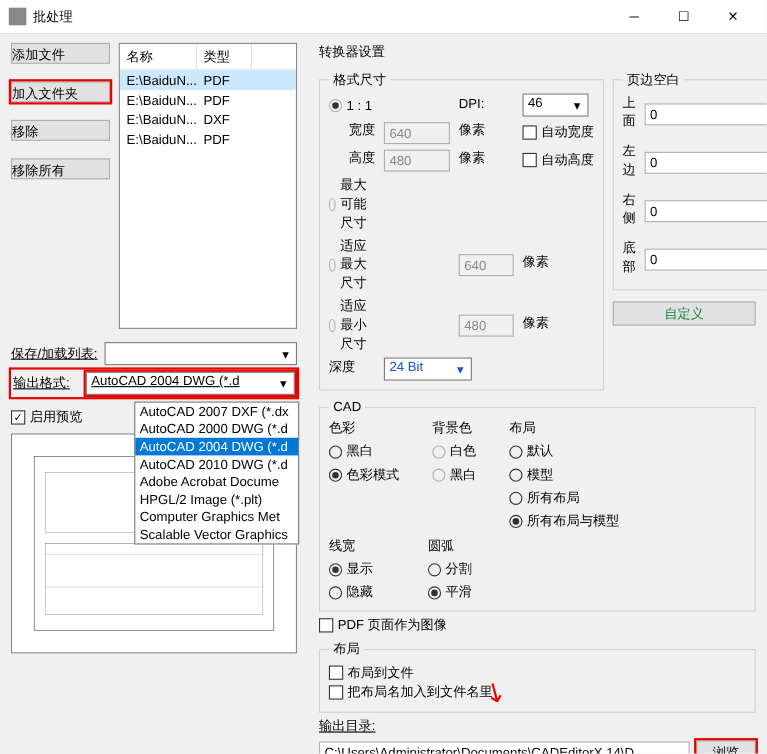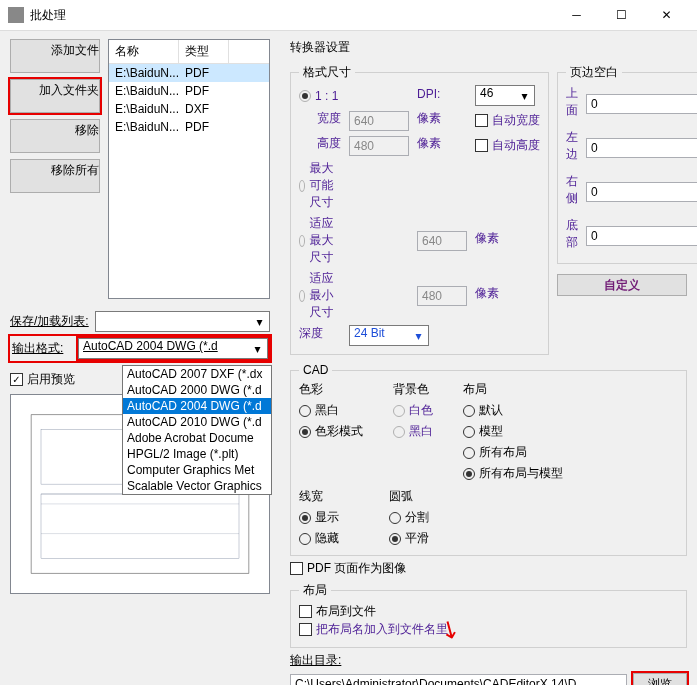--- a/index.html
+++ b/index.html
@@ -5,21 +5,21 @@
 * { box-sizing: border-box; font-family: "Microsoft YaHei", "SimSun", sans-serif; font-size: 12px; }
 body { margin: 0; background: #f0f0f0; width: 697px; height: 685px; overflow: hidden; }
 .titlebar { height: 30px; background: #fff; display: flex; align-items: center; padding: 15px 8px; border-bottom: 1px solid #ddd; }
 .titlebar .icon { width: 16px; height: 16px; background: #888; margin-right: 6px; }
 .titlebar .title { flex: 1; }
 .titlebar .winbtn { width: 45px; height: 30px; display: flex; align-items: center; justify-content: center; }
 .content { display: flex; height: 655px; }
 .left { width: 280px; padding: 8px 10px; }
 .right { flex: 1; padding: 8px 10px; position: relative; }
 .lbl { display: block; margin-bottom: 4px; }
-.btn { display: block; width: 90px; height: 34px; background: #e1e1e1; border: 1px solid #adadad; text-align: right; line-height: 20px; margin-bottom: 6px; cursor: pointer; }
+.btn { display: block; width: 90px; height: 19px; background: #e1e1e1; border: 1px solid #adadad; text-align: left; line-height: 20px; margin-bottom: 16px; cursor: pointer; }
 .btn.highlight { outline: 2px solid #e70000; outline-offset: 0; }
 .leftcols { display: flex; gap: 8px; }
 .filelist { flex: 1; border: 1px solid #828790; background: #fff; height: 260px; }
 .filelist-head { display: flex; background: #fff; border-bottom: 1px solid #e0e0e0; }
 .filelist-head div { padding: 3px 6px; border-right: 1px solid #e0e0e0; }
 .filelist-row { display: flex; }
 .filelist-row div { padding: 2px 6px; white-space: nowrap; overflow: hidden; }
 .filelist-row.sel { background: #cce8ff; }
 .col-name { width: 70px; }
 .col-type { width: 50px; }
@@ -32,30 +32,30 @@
 .dropdown .sel { background: #0078d7; color: #fff; }
 .checkbox { display: inline-flex; align-items: center; gap: 4px; }
 .checkbox .box { width: 13px; height: 13px; border: 1px solid #333; background: #fff; display: flex; align-items: center; justify-content: center; font-size: 10px; }
 .preview { border: 1px solid #828790; background: #fff; height: 200px; margin-top: 6px; position: relative; overflow: hidden; }
 .preview svg { width: 100%; height: 100%; }
 fieldset { border: 1px solid #d0d0d0; margin: 4px 0; padding: 4px 8px 8px; }
 fieldset legend { padding: 0 4px; }
 .radio { display: inline-flex; align-items: center; gap: 4px; }
 .radio .dot { width: 12px; height: 12px; border: 1px solid #333; border-radius: 50%; display: flex; align-items: center; justify-content: center; }
 .radio .dot.on::after { content: ""; width: 6px; height: 6px; background: #333; border-radius: 50%; }
-.radio.disabled, .checkbox.disabled, .lbl.disabled { color: #4c1d95; }
+.radio.disabled, .checkbox.disabled, .lbl.disabled { color: #000000; }
 .radio.disabled .dot { border-color: #b0b0b0; }
 .txt { border: 1px solid #abadb3; background: #fff; height: 20px; padding: 0 4px; }
 .txt.ro { background: #f0f0f0; color: #888; }
 .grid2 { display: grid; grid-template-columns: auto 60px auto auto; gap: 4px 8px; align-items: center; }
 .cadrow { display: flex; gap: 30px; }
 .cadcol { display: flex; flex-direction: column; gap: 4px; }
 .btn2 { height: 22px; background: #e1e1e1; border: 1px solid #adadad; padding: 0 14px; cursor: pointer; display: inline-flex; align-items: center; justify-content: center; }
 .btn2.hl { outline: 2px solid #e70000; }
-.btn2.disabled { color: #701a75; font-weight: bold; }
+.btn2.disabled { color: #15803d; }
 .arrow-annot { position: absolute; left: 440px; top: 615px; color: #e70000; font-size: 24px; transform: rotate(30deg); pointer-events: none; }
 .margins { display: grid; grid-template-columns: auto 1fr; gap: 6px 8px; align-items: center; }
 </style>
 </head>
 <body>
 
 <div class="titlebar">
   <div class="icon"></div>
   <div class="title">批处理</div>
   <div class="winbtn">─</div>

